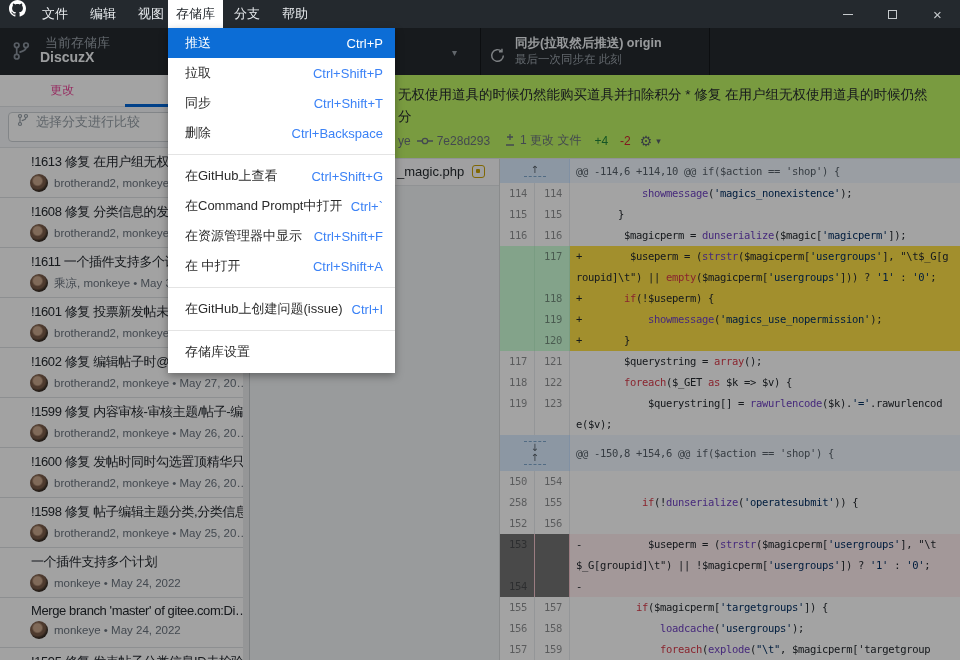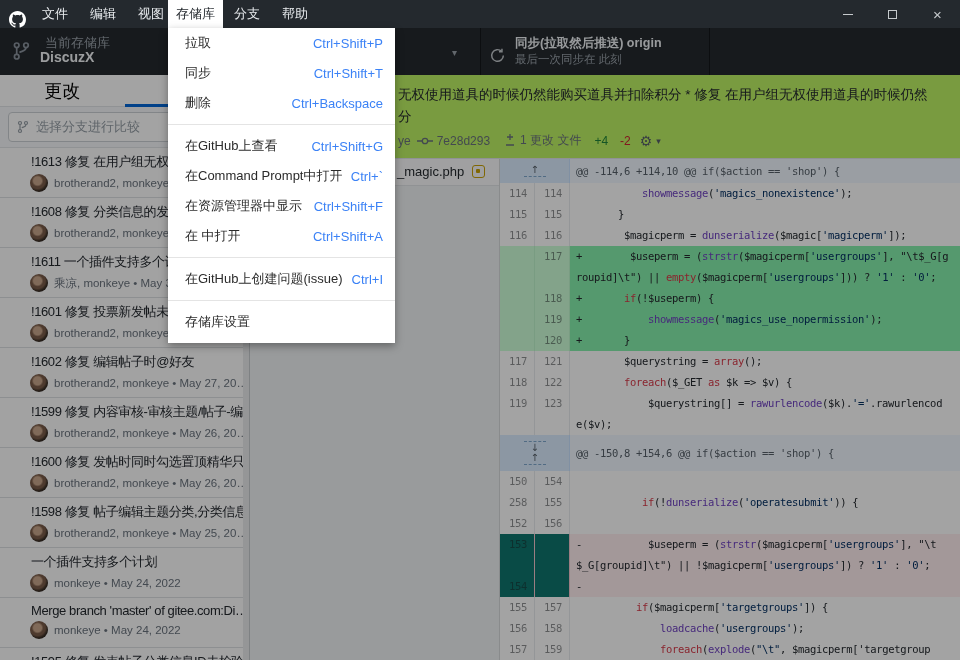--- a/index.html
+++ b/index.html
@@ -1,19 +1,19 @@
 <!DOCTYPE html>
 <html><head>
 <meta charset="utf-8">
 <style>
   html,body{margin:0;padding:0}
   body{font-family:"Liberation Sans","DejaVu Sans",sans-serif}
   .app{position:relative;width:960px;height:660px;background:#fff;overflow:hidden;outline:1px solid #4a4f54;outline-offset:-1px}
   
-  .titlebar{position:absolute;top:0;left:0;right:0;height:28px;background:#24292e;display:flex;align-items:flex-end;z-index:20}
+  .titlebar{position:absolute;top:0;left:0;right:0;height:28px;background:#24292e;display:flex;align-items:flex-start;z-index:20}
   .logo{margin-left:9px;flex:none;display:flex}
   .menubar{display:flex;height:100%;margin-left:5px}
   .mb-item{padding:0 11px;display:flex;align-items:center;font-size:13px;color:#e8ebee;cursor:default}
   .mb-item.active{background:#fff;color:#24292e;padding:0 8px;margin-left:-7px}
   .win-controls{margin-left:auto;display:flex;height:100%}
   .win-btn{width:45px;display:flex;align-items:center;justify-content:center;color:#c6cacd}
   .glyph-min{width:10px;height:1px;background:#c6cacd}
   .glyph-max{width:9px;height:9px;border:1px solid #c6cacd;box-sizing:border-box}
   .glyph-close{font-size:15px;line-height:1}
   
@@ -22,24 +22,24 @@
   .repo-icon{position:absolute;left:12px;top:13px}
   .repo-label{position:absolute;left:45px;top:6px;font-size:13px;color:#9aa2aa}
   .repo-name{position:absolute;left:40px;top:21px;font-size:14px;font-weight:bold;color:#f2f5f7}
   .branch-caret{position:absolute;left:452px;top:19px;color:#9aa2aa;font-size:10px}
   .sync-icon{position:absolute;left:489px;top:19px}
   .sync-title{position:absolute;left:515px;top:7px;font-size:12.5px;font-weight:bold;color:#eef1f4}
   .sync-sub{position:absolute;left:515px;top:24px;font-size:11.5px;color:#9aa2aa}
   
   .sidebar{position:absolute;top:75px;left:0;width:250px;bottom:0;background:#fff;border-right:1px solid #c6cacd;box-sizing:border-box}
   .tabs{height:31px;display:flex;border-bottom:1px solid #e1e4e8}
-  .tab{flex:1;display:flex;align-items:center;justify-content:center;font-size:18px;color:#000000;position:relative}
+  .tab{flex:1;display:flex;align-items:center;justify-content:center;font-size:12px;color:#ec4899;position:relative}
   .tab.selected::after{content:"";position:absolute;left:0;right:0;bottom:-1px;height:3px;background:#0366d6}
   .filter-row{height:41px;background:#f6f8fa;border-bottom:1px solid #e1e4e8;display:flex;align-items:center;padding:0 8px;box-sizing:border-box}
-  .filter-box{flex:1;height:30px;background:#fff;border:1px solid #ccd1d5;border-radius:4px;display:flex;align-items:center;padding:8px 8px;color:#949da5;font-size:13px;gap:7px;box-sizing:border-box}
+  .filter-box{flex:1;height:30px;background:#fff;border:1px solid #ccd1d5;border-radius:4px;display:flex;align-items:flex-start;padding:0 8px;color:#949da5;font-size:13px;gap:7px;box-sizing:border-box}
   .commits{position:absolute;top:73px;left:0;right:0;bottom:0;overflow:hidden;background:#fdfdfe}
   .commit{height:50px;border-bottom:1px solid #dde0e3;padding:5px 10px 0 31px;box-sizing:border-box;background:#fdfdfe}
   .commit-title{font-size:13px;letter-spacing:-0.4px;color:#24292e;white-space:nowrap;overflow:hidden;width:216px}
   .commit-meta{margin-top:3px;display:flex;align-items:center;gap:6px;font-size:11.5px;color:#6a737d;white-space:nowrap}
   .avatar{width:18px;height:18px;border-radius:50%;flex:none;margin-left:-1px;background:radial-gradient(circle at 42% 38%,#c9a68b 0 26%,#7a5c49 38% 50%,#3a2e25 66%,#201b18 100%)}
   .sb-scroll{position:absolute;top:73px;right:0;width:6px;bottom:0;background:#e9ebed}
   
   .rpanel{position:absolute;top:75px;left:250px;right:0;bottom:0;background:#fff}
   .chead{position:absolute;top:0;left:0;right:0;height:83px;background:#bef264;border-bottom:1px solid #e1e4e8}
   .msg1{position:absolute;left:148px;top:11px;font-size:13.5px;color:#24292e;white-space:nowrap}
@@ -55,24 +55,24 @@
   .fpanel{position:absolute;left:0;top:0;width:250px;bottom:0;background:#f0f2f4;border-right:1px solid #d6d9dc;box-sizing:border-box}
   .frow{height:26px;background:#fafbfc;border-bottom:1px solid #e1e4e8;position:relative}
   .fname{position:absolute;left:147px;top:5px;font-size:13px;color:#24292e}
   .ficon{position:absolute;left:222px;top:6px;width:13px;height:13px;border:1.5px solid #c9a207;border-radius:3px;box-sizing:border-box}
   .ficon::after{content:"";position:absolute;left:3px;top:3px;width:4px;height:4px;border-radius:1px;background:#c9a207}
   
   .diff{position:absolute;left:250px;top:0;right:0;bottom:0;background:#fff;font-family:"DejaVu Sans Mono","Liberation Mono",monospace;font-size:10.5px;letter-spacing:-0.32px}
   .drow{display:flex;height:21px;line-height:21px}
   .dnum{width:35px;flex:none;text-align:right;padding-right:7px;box-sizing:border-box;color:rgba(27,31,35,.5);border-right:1px solid #e8ebee;font-size:10.5px}
   .dcode{flex:1;white-space:pre;padding-left:6px;color:#24292e;overflow:hidden}
-  .drow.add .dcode{background:#86efac}
+  .drow.add .dcode{background:#fde047}
   .drow.add .dnum{background:#cdffd8;border-right-color:#bef5cb}
   .drow.del .dcode{background:#ffeef0}
-  .drow.del .dnum{background:#0f766e;border-right-color:#f3c4cb}
+  .drow.del .dnum{background:#737373;border-right-color:#f3c4cb}
   .dhunk{display:flex}
   .dhunk .dexp{width:70px;flex:none;background:#dbedff;color:#57606a;display:flex;flex-direction:column;align-items:center;justify-content:center;border-right:1px solid #c8e1ff;box-sizing:border-box}
   .dhunk .dhead{flex:1;background:#f1f8ff;color:#57606a;white-space:pre;padding-left:6px;display:flex;align-items:center}
   .exp-arrow{font-size:10px;line-height:10px;font-family:"DejaVu Sans",sans-serif}
   .exp-dash{width:22px;border-top:1px dashed #7fa8cd;margin:1px 0}
   .tk-str{color:#032f62}
   .tk-kw{color:#d73a49}
   .tk-fn{color:#6f42c1}
   
   .dim{position:absolute;left:0;top:28px;right:0;bottom:0;background:rgba(0,0,0,0.36);z-index:50;pointer-events:none}
@@ -397,20 +397,24 @@
             <div class="dnum">159</div>
             <div class="dcode">              <span class="tk-kw">foreach</span>(<span class="tk-fn">explode</span>(<span class="tk-str">"\t"</span>, $magicperm['targetgroup</div>
           </div>
         </div>
     </div>
   </div>
 
   <div class="dim"></div>
 
   <div class="menu" id="menu">
+      <div class="menu-item selected">
+        <span>推送</span>
+        <span class="sc">Ctrl+P</span>
+      </div>
       <div class="menu-item">
         <span>拉取</span>
         <span class="sc">Ctrl+Shift+P</span>
       </div>
       <div class="menu-item">
         <span>同步</span>
         <span class="sc">Ctrl+Shift+T</span>
       </div>
       <div class="menu-item">
         <span>删除</span>

